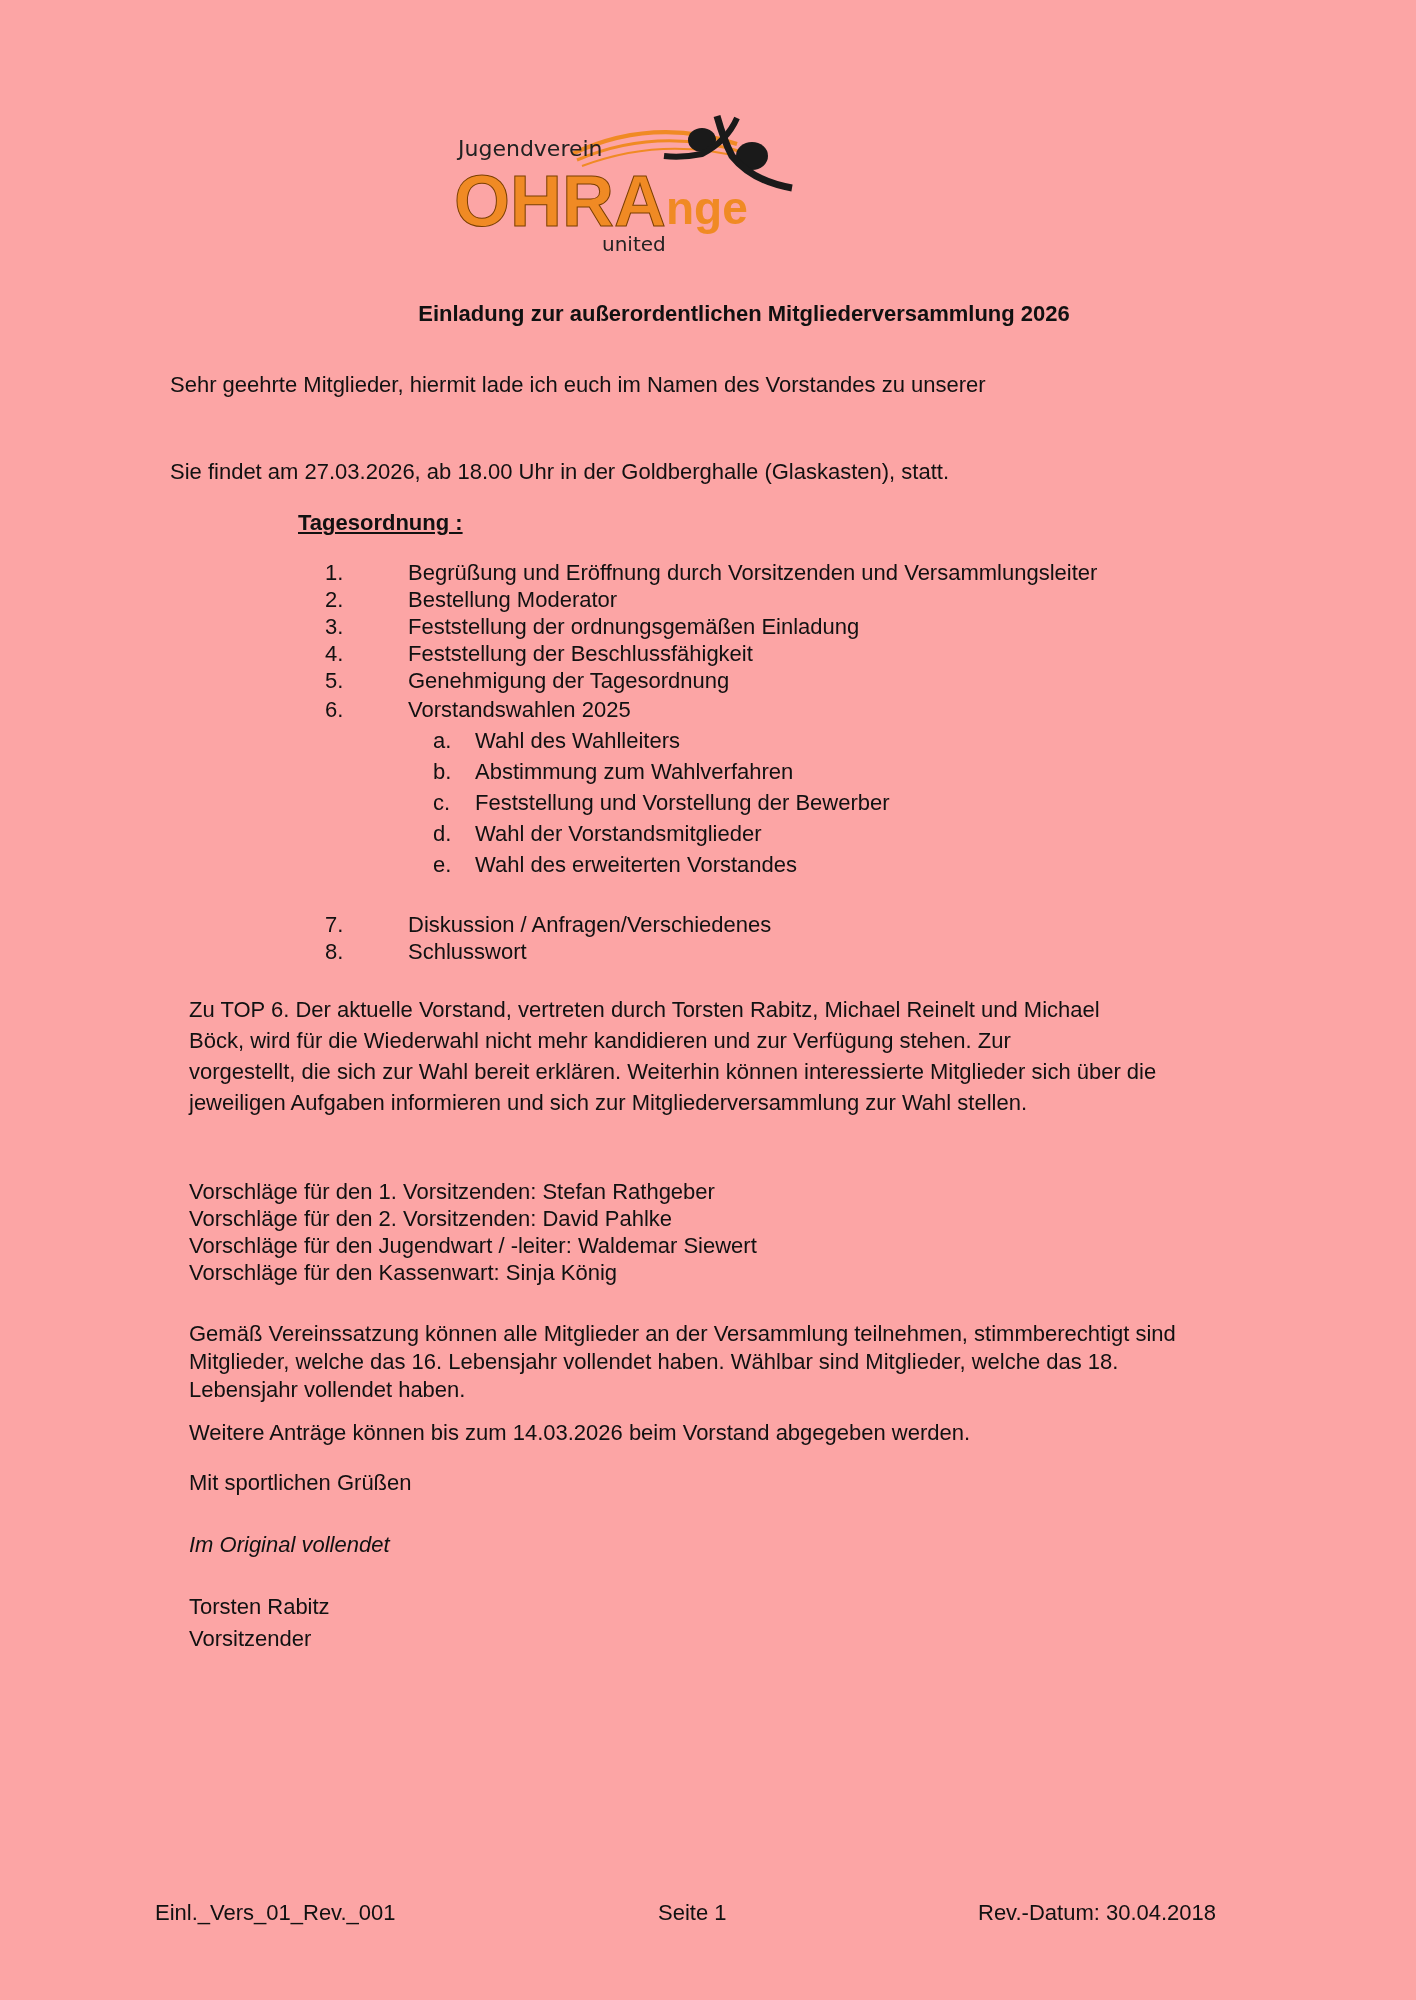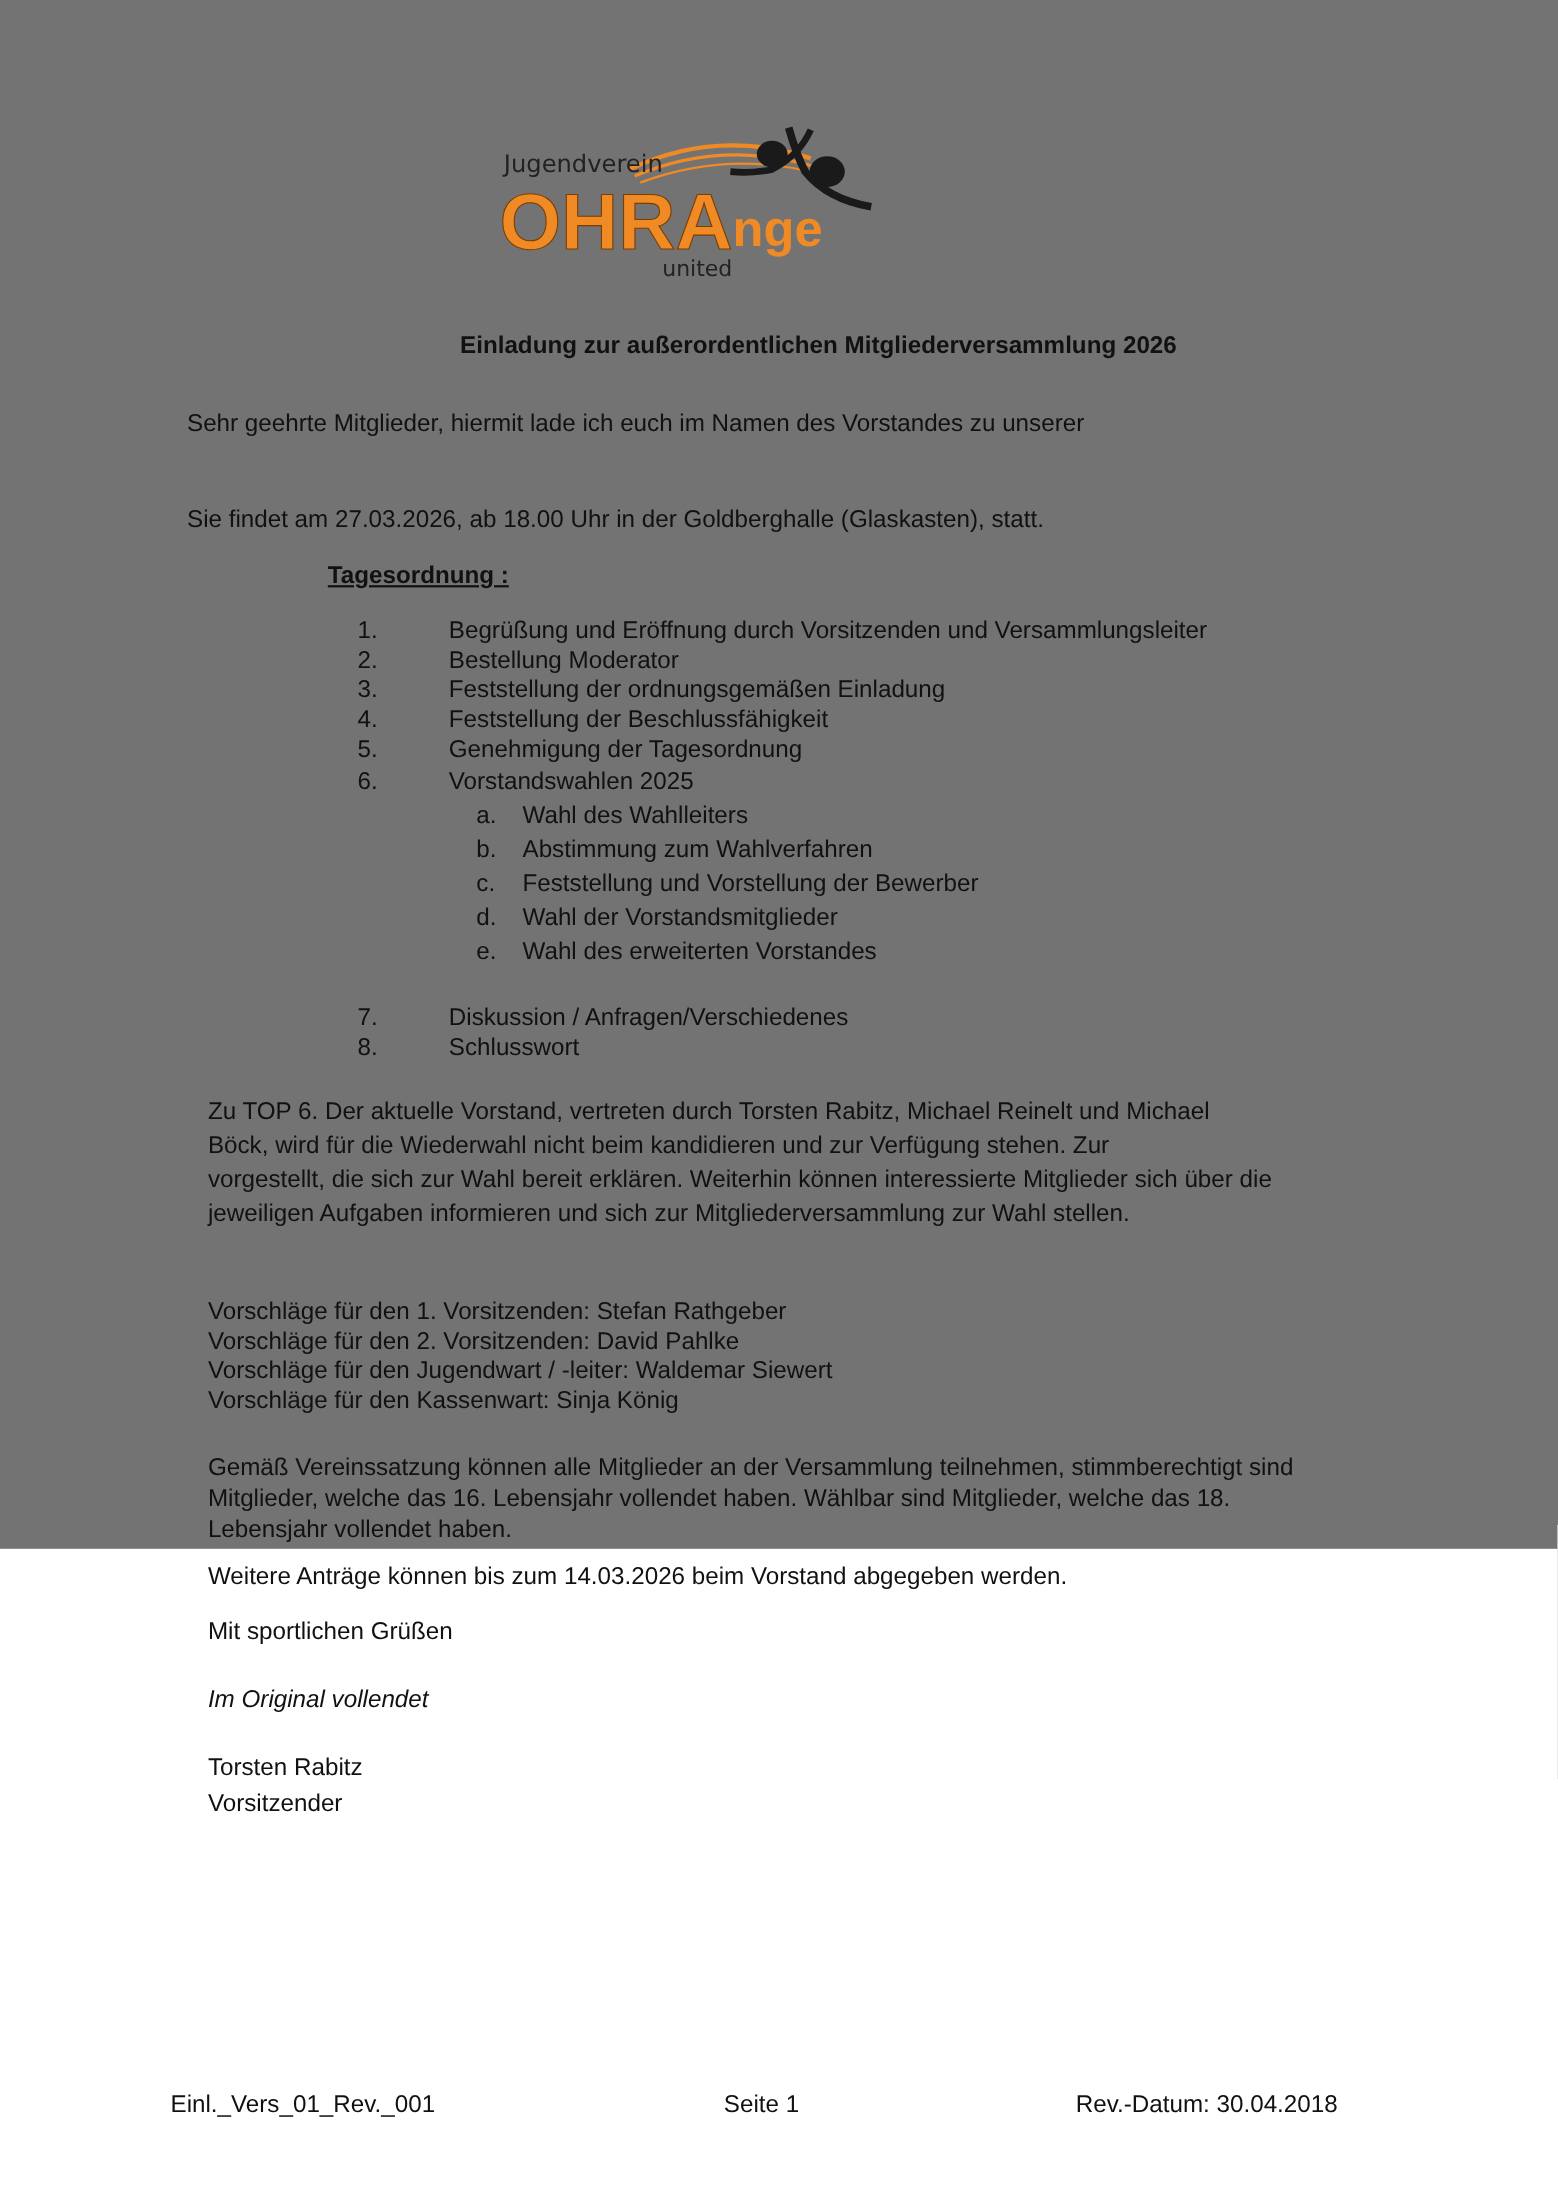--- a/index.html
+++ b/index.html
@@ -1,17 +1,17 @@
 <!DOCTYPE html>
 <html><head>
 <meta charset="utf-8">
 <style>
   html, body { margin:0; padding:0; background:#ffffff; }
   body { width:1416px; height:2000px; position:relative; font-family:"Liberation Sans", sans-serif; color:#111; }
-  .page { position:absolute; left:0; top:0; width:1416px; height:1408px; background:#737373; }
+  .page { position:absolute; left:0; top:0; width:1416px; height:2000px; background:#fca5a5; }
   .logo { position:absolute; left:452px; top:96px; width:360px; height:170px; }
   .abs { position:absolute; font-size:22px; line-height:26px; white-space:nowrap; }
   .title { position:absolute; left:0; width:1416px; top:301px; text-align:center; font-weight:bold; font-size:22px;padding-left:36px; }
   .para { position:absolute; font-size:22px; line-height:27px; }
   .para-wide { line-height:31px; }
   .heading-u { font-weight:bold; text-decoration:underline; }
   .italic { font-style:italic; }
   .footer { position:absolute; top:1900px; font-size:22px; }
 </style>
 </head>
@@ -74,21 +74,21 @@
     <div class="abs" style="left:475px; top:852px;">Wahl des erweiterten Vorstandes</div>
 
     <div class="abs" style="left:325px; top:912px;"><span>7.</span></div>
     <div class="abs" style="left:408px; top:912px;">Diskussion / Anfragen/Verschiedenes</div>
     <div class="abs" style="left:325px; top:939px;"><span>8.</span></div>
     <div class="abs" style="left:408px; top:939px;">Schlusswort</div>
   </div>
 
   <div class="para para-wide" style="left:189px; top:994px;">
     <div>Zu TOP 6. Der aktuelle Vorstand, vertreten durch Torsten Rabitz, Michael Reinelt und Michael</div>
-    <div>Böck, wird für die Wiederwahl nicht beim kandidieren und zur Verfügung stehen.  Zur</div>
+    <div>Böck, wird für die Wiederwahl nicht mehr kandidieren und zur Verfügung stehen.  Zur</div>
     <div>vorgestellt, die sich zur Wahl bereit erklären. Weiterhin können interessierte Mitglieder sich über die</div>
     <div>jeweiligen Aufgaben informieren und sich zur Mitgliederversammlung zur Wahl stellen.</div>
   </div>
 
   <div class="para" style="left:189px; top:1178px;">
     <div>Vorschläge für den 1. Vorsitzenden: Stefan Rathgeber</div>
     <div>Vorschläge für den 2. Vorsitzenden: David Pahlke</div>
     <div>Vorschläge für den Jugendwart / -leiter: Waldemar Siewert</div>
     <div>Vorschläge für den Kassenwart: Sinja König</div>
   </div>

